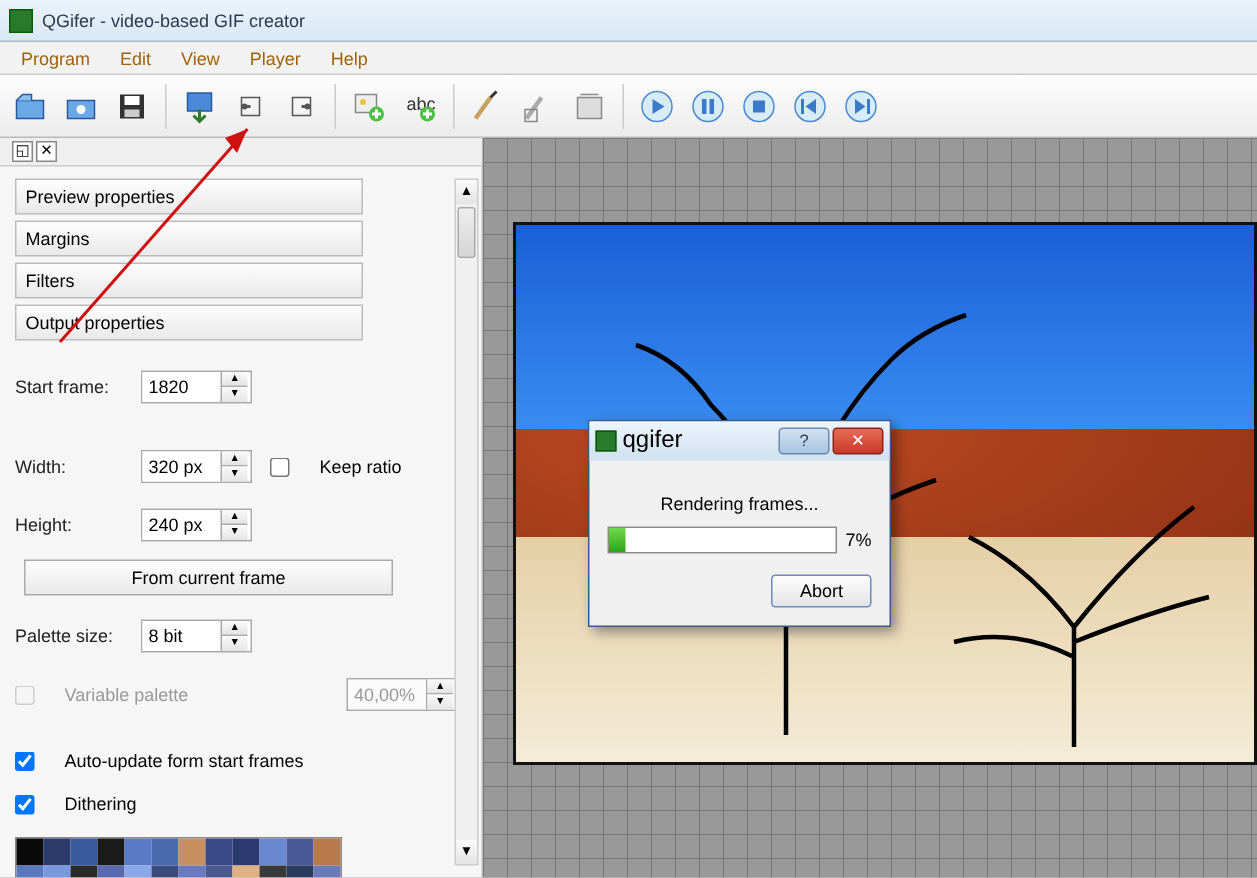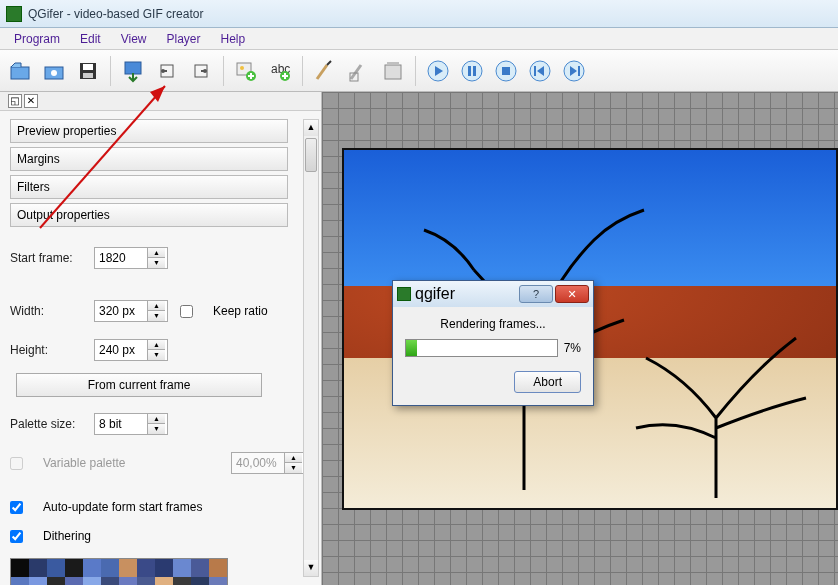--- a/index.html
+++ b/index.html
@@ -5,37 +5,37 @@
 * { box-sizing: border-box; margin: 0; padding: 0; font-family: "Segoe UI", Tahoma, sans-serif; font-size: 12px; }
 body { width: 838px; height: 585px; background: #e8e8e8; overflow: hidden; position: relative; }
 
 
 .titlebar { height: 28px; background: linear-gradient(#eaf3fb, #d8e8f5); display: flex; align-items: center; padding: 0 6px; border-bottom: 1px solid #a0b8cc; }
 .titlebar .app-icon { width: 16px; height: 16px; background: #2a7a2a; margin-right: 6px; border: 1px solid #0a5a0a; }
 .titlebar .title { color: #2a3a4a; }
 
 
 .menubar { height: 22px; background: #f2f2f2; display: flex; align-items: center; padding: 0 4px; border-bottom: 1px solid #ccc; }
-.menubar .menu-item { padding: 2px 10px; color: #4c1d95; cursor: default; }
+.menubar .menu-item { padding: 2px 10px; color: #a16207; cursor: default; }
 
 
 .toolbar { height: 42px; background: linear-gradient(#fdfdfd,#ececec); display: flex; align-items: center; padding: 0 4px; border-bottom: 1px solid #bbb; gap: 2px; }
 .toolbar .sep { width: 1px; height: 30px; background: #ccc; margin: 0 4px; }
 .tb-btn { width: 32px; height: 32px; border: 1px solid transparent; border-radius: 3px; display: flex; align-items: center; justify-content: center; cursor: pointer; }
 .tb-btn svg { width: 24px; height: 24px; }
 
 
 .content { display: flex; height: calc(100% - 92px); }
 .sidebar { width: 322px; background: #f6f6f6; border-right: 1px solid #bbb; display: flex; flex-direction: column; }
 .sidebar-header { display: flex; align-items: center; padding: 2px 6px; background: #efefef; border-bottom: 1px solid #ccc; font-size: 11px; }
 .sidebar-header .title { flex: 1; }
 .sidebar-header .winbtn { width: 14px; height: 14px; border: 1px solid #888; margin-left: 2px; font-size: 10px; text-align: center; line-height: 12px; cursor: pointer; background:#fff; }
 
 .side-body { flex: 1; padding: 8px 10px; overflow: hidden; position: relative; }
-.section-btn { display: block; width: 278px; text-align: left; padding: 4px 6px; background: linear-gradient(#fdfdfd,#e9e9e9); border: 1px solid #bbb; margin-bottom: 4px; cursor: pointer; font-size: 12px; }
+.section-btn { display: block; width: 232px; text-align: left; padding: 4px 6px; background: linear-gradient(#fdfdfd,#e9e9e9); border: 1px solid #bbb; margin-bottom: 4px; cursor: pointer; font-size: 12px; }
 
 .form-row { display: flex; align-items: center; margin: 6px 0; gap: 6px; }
 .form-row label { width: 78px; color: #222; }
 .spin { display: flex; align-items: center; border: 1px solid #aaa; background: #fff; height: 22px; width: 74px; }
 .spin input { border: none; width: 52px; height: 20px; padding: 0 4px; outline: none; font-size: 12px; }
 .spin .arrows { width: 18px; display: flex; flex-direction: column; border-left: 1px solid #aaa;}
 .spin .arrows div { height: 10px; font-size: 7px; text-align: center; line-height: 9px; background: linear-gradient(#fafafa,#e4e4e4); cursor: pointer; }
 .spin .arrows div:first-child { border-bottom: 1px solid #aaa; }
 
 .wide-btn { width: 246px; padding: 4px; background: linear-gradient(#fdfdfd,#e9e9e9); border: 1px solid #aaa; cursor: pointer; text-align: center; margin: 6px 0 10px 6px; }
@@ -60,21 +60,21 @@
 .tree path { stroke:#000; fill:none; stroke-width:3; }
 
 
 .dialog { position:absolute; left: 392px; top: 280px; width: 202px; background: #f0f0f0; border: 1px solid #3a5a8a; box-shadow: 3px 3px 8px rgba(0,0,0,0.4); }
 .dialog-titlebar { height: 26px; background: linear-gradient(#eef5fc,#cfe0f0); display:flex; align-items:center; padding: 0 4px; }
 .dialog-titlebar .dicon { width:14px; height:14px; background:#2a7a2a; border:1px solid #0a5a0a; margin-right:4px;}
 .dialog-titlebar .dtitle { flex:1; font-size:16px; }
 .dialog-titlebar .dbtn { width: 34px; height: 18px; margin-left:2px; border-radius: 3px; text-align:center; line-height:16px; font-size:11px; cursor:pointer; color:#fff;}
 .dialog-titlebar .help { background: linear-gradient(#d4e2f2,#a9c3e0); color:#2a3a4a; border:1px solid #6a8ab0;}
 .dialog-titlebar .close { background: linear-gradient(#e86a5a,#c93a28); border:1px solid #8a2216;}
-.dialog-body { padding: 10px 12px 12px; text-align:center; }
+.dialog-body { padding: 22px 12px 12px; text-align:center; }
 .progress { height: 18px; border: 1px solid #8a8a8a; background: #fff; margin: 8px 0; position:relative; }
 .progress .bar { position:absolute; left:0; top:0; bottom:0; background: linear-gradient(#6fd94a,#2fa516); }
 .progress-row { display:flex; align-items:center; gap:6px; }
 .dlg-btn { padding: 3px 18px; background: linear-gradient(#fdfdfd,#e4e4e4); border: 1px solid #6a8ac0; border-radius:3px; cursor:pointer; float:right; margin-top:6px;}
 
 
 .arrow-anno { position: absolute; left: 30px; top: 78px; pointer-events: none; }
 .arrow-anno line { stroke: #d01010; stroke-width: 2; }
 .arrow-anno polygon { fill: #d01010; }
 

